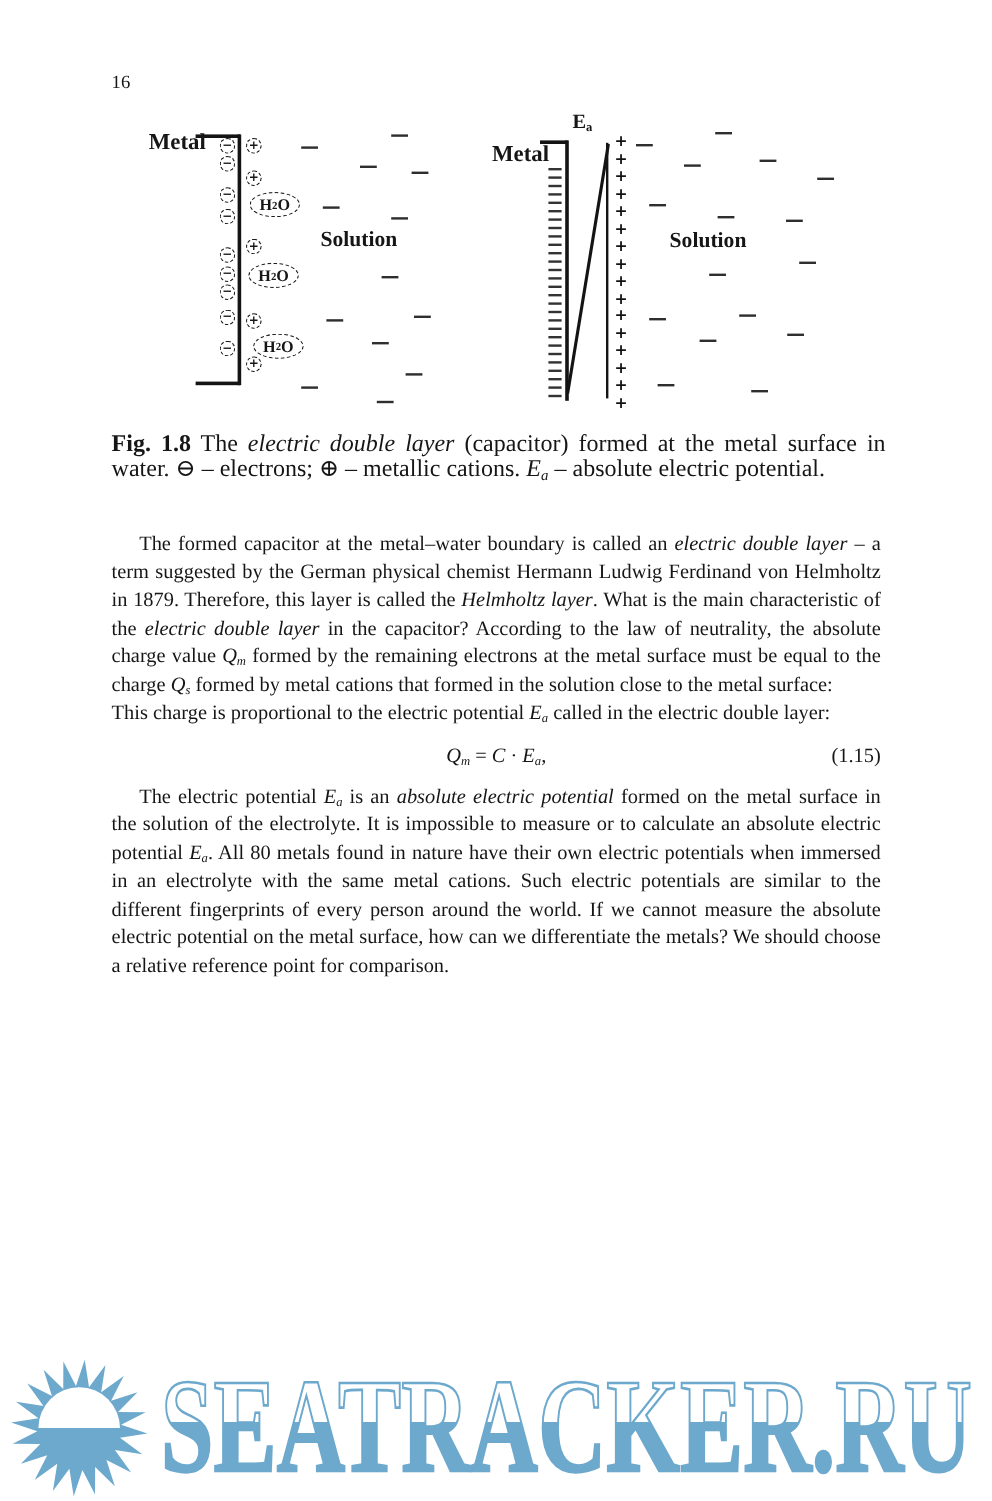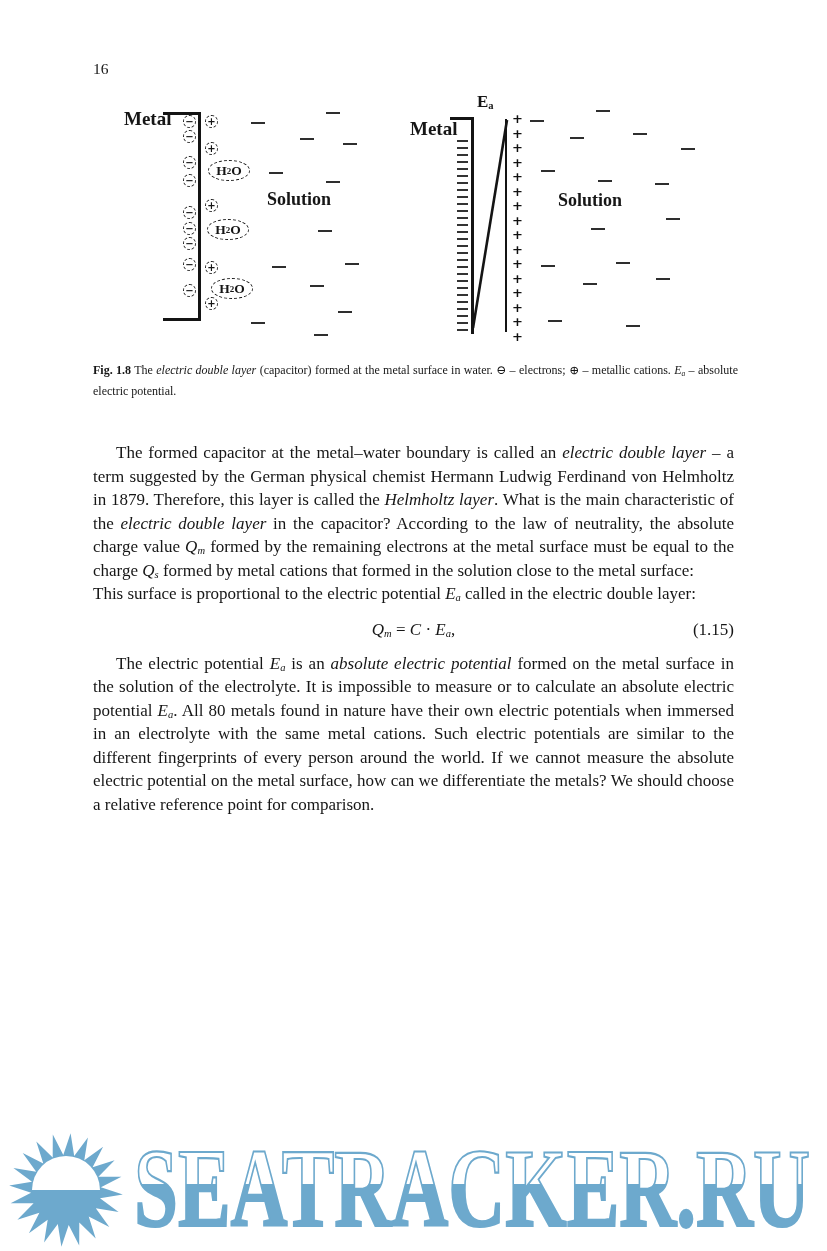--- a/index.html
+++ b/index.html
@@ -28,21 +28,21 @@
         background:#fff;box-sizing:border-box;}
   .h2o{position:absolute;width:42px;height:21px;border:1.6px dashed #1c1c1c;border-radius:50%;
        display:flex;align-items:center;justify-content:center;font-weight:bold;font-size:13.5px;
        background:#fff;box-sizing:border-box;}
   .h2o sub{font-size:9px;line-height:0;}
   .dash{position:absolute;width:14px;height:0;border-top:2.2px solid #2e2e2e;}
   .lad{position:absolute;width:11px;height:0;border-top:2px solid #333;}
   .plus{position:absolute;font:bold 13px/13px "DejaVu Sans",sans-serif;color:#111;}
   .diag-svg{position:absolute;left:468px;top:114px;}
   
-  .caption{position:absolute;left:93px;top:360px;width:645px;font-size:12px;line-height:20.5px;
+  .caption{position:absolute;left:93px;top:360px;width:645px;font-size:20px;line-height:20.5px;
            text-align:justify;}
   
   .body-text{position:absolute;left:93px;top:441px;width:641px;font-size:17px;line-height:23.5px;}
   .para{text-align:justify;margin:0;}
   .indent{text-indent:23px;}
   sub{font-size:0.62em;line-height:0;vertical-align:-0.22em;}
   .eq-row{position:relative;text-align:center;height:30px;line-height:30px;margin:9px 0 7px 0;}
   .eq-num{position:absolute;right:0;top:0;}
   
   .wm{position:absolute;left:0;top:1120px;}
@@ -177,21 +177,21 @@
         <div class="plus" style="left: 512px; top: 300.5px;">+</div>
         <div class="plus" style="left: 512px; top: 315px;">+</div>
         <div class="plus" style="left: 512px; top: 329.5px;">+</div>
       </div>
   </div>
 
   <div class="caption"><span style="font-weight: bold;">Fig. 1.8</span><span>  The </span><span style="font-style: italic;">electric double layer</span><span> (capacitor) formed at the metal surface in water. ⊖ – electrons; ⊕ – metallic cations. </span><span style="font-style: italic;">E</span><sub style="font-style: italic;">a</sub><span> – absolute electric potential.</span></div>
 
   <div class="body-text">
       <div class="para indent"><span>The formed capacitor at the metal–water boundary is called an </span><span style="font-style: italic;">electric double layer</span><span> – a term suggested by the German physical chemist Hermann Ludwig Ferdinand von Helmholtz in 1879. Therefore, this layer is called the </span><span style="font-style: italic;">Helmholtz layer</span><span>. What is the main characteristic of the </span><span style="font-style: italic;">electric double layer</span><span> in the capacitor? According to the law of neutrality, the absolute charge value </span><span style="font-style: italic;">Q</span><sub style="font-style: italic;">m</sub><span> formed by the remaining electrons at the metal surface must be equal to the charge </span><span style="font-style: italic;">Q</span><sub style="font-style: italic;">s</sub><span> formed by metal cations that formed in the solution close to the metal surface:</span></div>
-      <div class="para"><span>This surface is proportional to the electric potential </span><span style="font-style: italic;">E</span><sub style="font-style: italic;">a</sub><span> called in the electric double layer:</span></div>
+      <div class="para"><span>This charge is proportional to the electric potential </span><span style="font-style: italic;">E</span><sub style="font-style: italic;">a</sub><span> called in the electric double layer:</span></div>
       <div class="eq-row"><span class="eq-body"><span style="font-style: italic;">Q</span><sub style="font-style: italic;">m</sub><span> = </span><span style="font-style: italic;">C</span><span> · </span><span style="font-style: italic;">E</span><sub style="font-style: italic;">a</sub><span>,</span></span><span class="eq-num">(1.15)</span></div>
       <div class="para indent"><span>The electric potential </span><span style="font-style: italic;">E</span><sub style="font-style: italic;">a</sub><span> is an </span><span style="font-style: italic;">absolute electric potential</span><span> formed on the metal surface in the solution of the electrolyte. It is impossible to measure or to calculate an absolute electric potential </span><span style="font-style: italic;">E</span><sub style="font-style: italic;">a</sub><span>. All 80 metals found in nature have their own electric potentials when immersed in an electrolyte with the same metal cations. Such electric potentials are similar to the different fingerprints of every person around the world. If we cannot measure the absolute electric potential on the metal surface, how can we differentiate the metals? We should choose a relative reference point for comparison.</span></div>
     </div>
 
   <svg class="wm" width="827" height="131" viewBox="0 0 827 131">
     <defs>
       <linearGradient id="wmg" x1="0" y1="0" x2="0" y2="1">
         <stop offset="0" stop-color="#ffffff"></stop>
         <stop offset="0.47" stop-color="#ffffff"></stop>
         <stop offset="0.47" stop-color="#6da9cd"></stop>

